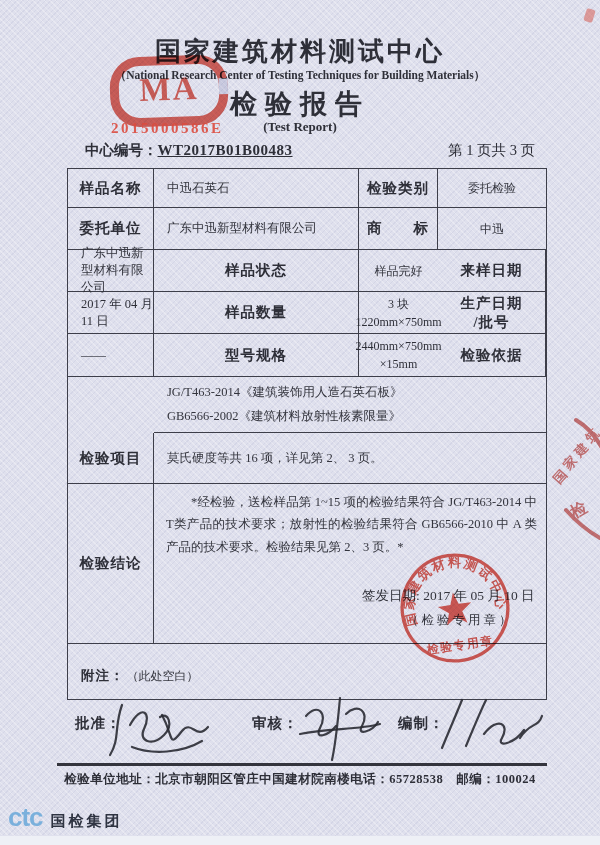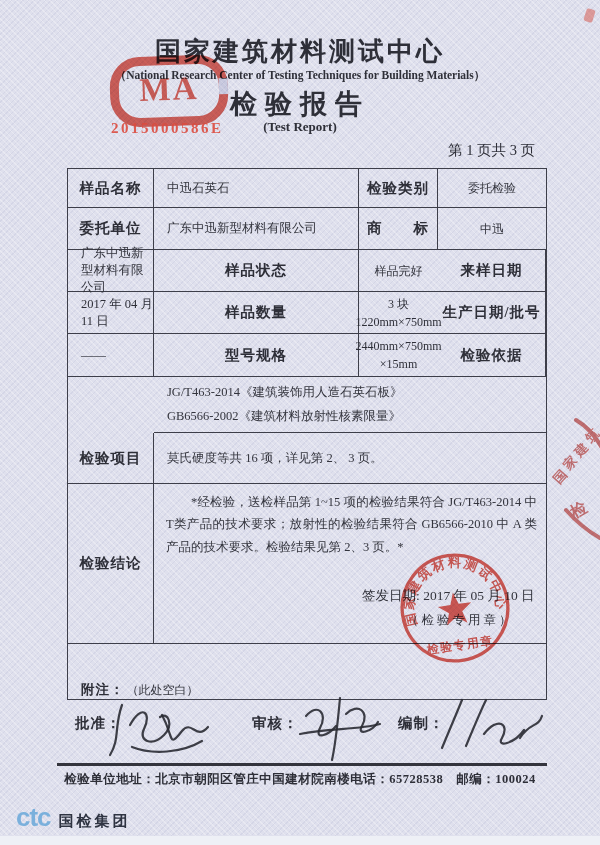--- a/index.html
+++ b/index.html
@@ -38,53 +38,53 @@
   .doc-table{
     left:67px;top:168px;display:grid;
     grid-template-columns:86px 205px 79px 108px;
     grid-template-rows:39px 42px 42px 42px 43px 56px 51px 160px 55px;
     border:1.5px solid #3d3e49;width:478px;
   }
   .cell{border-right:1.5px solid #3d3e49;border-bottom:1.5px solid #3d3e49;box-sizing:border-box;min-width:0;}
   .cell.last{border-right:none;}
   .cell.bottom{border-bottom:none;}
   .lbl{display:flex;align-items:center;justify-content:center;font-weight:bold;font-size:14.5px;letter-spacing:1px;text-align:right;}
-  .lbl2l{flex-direction:row;line-height:1.25;}
+  .lbl2l{flex-direction:column;line-height:1.25;}
   .kai{color:#33343d;}
   .val1{display:flex;align-items:center;padding-left:13px;font-size:12.5px;}
   .val2{display:flex;flex-direction:column;align-items:center;justify-content:center;font-size:12px;line-height:1.5;text-align:center;}
   .span3{grid-column:2/5;}
   .span4{grid-column:1/5;}
   .basis-val{display:flex;flex-direction:column;justify-content:center;padding-left:13px;font-size:12.5px;line-height:1.9;}
   .items-val{display:flex;align-items:center;padding-left:13px;font-size:12.5px;}
   .concl-val{position:relative;padding:7px 9px 8px 12px;font-size:12.5px;}
   .concl-val p{margin:0;text-indent:2em;line-height:1.78;text-align:justify;}
   .sign-date{position:absolute;left:208px;top:103px;font-size:13.5px;white-space:nowrap;}
   .seal-note{position:absolute;left:252px;top:128px;font-size:12.5px;letter-spacing:3px;}
-  .note-cell{display:flex;align-items:flex-end;padding:9px 0 0 13px;}
+  .note-cell{display:flex;align-items:center;padding:9px 0 0 13px;}
   .note-cell .nl{font-weight:bold;font-size:13.5px;letter-spacing:1px;}
   .note-cell .nt{font-size:12px;margin-left:2px;padding-top:1px;}
 
   
   .seal{left:398px;top:551px;width:114px;height:114px;transform:rotate(-8deg);mix-blend-mode:multiply;opacity:.9;pointer-events:none;}
 
   
   .edge-stamp{left:548px;top:398px;width:52px;height:150px;pointer-events:none;mix-blend-mode:multiply;opacity:.8;}
   .edge-stamp span{position:absolute;color:#cf5a55;font-weight:bold;font-size:13px;transform:rotate(-48deg);}
   .edge-stamp .big{font-size:16px;transform:rotate(-30deg);}
 
   
   .sig-lbl{font-size:14.5px;font-weight:bold;letter-spacing:1px;}
   .sig{pointer-events:none;}
   .sig path{fill:none;stroke:#2a2b33;stroke-width:2.2;stroke-linecap:round;opacity:.9;}
 
   
   .foot-rule{left:57px;top:763px;width:490px;height:3px;background:#33343d;}
   .foot-addr{top:771px;font-size:12.5px;font-weight:bold;letter-spacing:.5px;}
-  .logo{left:16px;top:804px;display:flex;align-items:baseline;}
+  .logo{left:8px;top:804px;display:flex;align-items:baseline;}
   .logo-ctc{font-family:"Liberation Sans","DejaVu Sans",sans-serif;font-size:26px;font-weight:800;color:#7ab0dc;letter-spacing:-1px;line-height:1;}
   .logo-name{font-size:15px;font-weight:bold;color:#2f3442;margin-left:8px;letter-spacing:3px;}
   .bottom-strip{left:0;top:836px;width:600px;height:9px;background:#eef0f6;}
   .corner-mark{left:585px;top:9px;width:9px;height:13px;background:rgba(214,80,68,.5);border-radius:2px;transform:rotate(18deg);}
 </style>
 </head>
 <body>
 
 <div class="page">
 
@@ -94,20 +94,23 @@
   <div class="abs ctr report-en">(Test Report)</div>
 
   <div class="abs cma">
     <div class="cma-box">
       <div class="cma-gap"></div>
       <div class="cma-ma">MA</div>
     </div>
   </div>
   <div class="abs cma-num">2015000586E</div>
 
+  <div class="abs center-no">
+    <b>中心编号：</b><span class="num">WT2017B01B00483</span>
+  </div>
   <div class="abs page-info">第 1 页共 3 页</div>
 
   <div class="doc-table abs">
 
     <div class="cell lbl">样品名称</div>
     <div class="cell val1 kai">中迅石英石</div>
     <div class="cell lbl">检验类别</div>
     <div class="cell val2 kai last">委托检验</div>
 
     <div class="cell lbl">委托单位</div>

